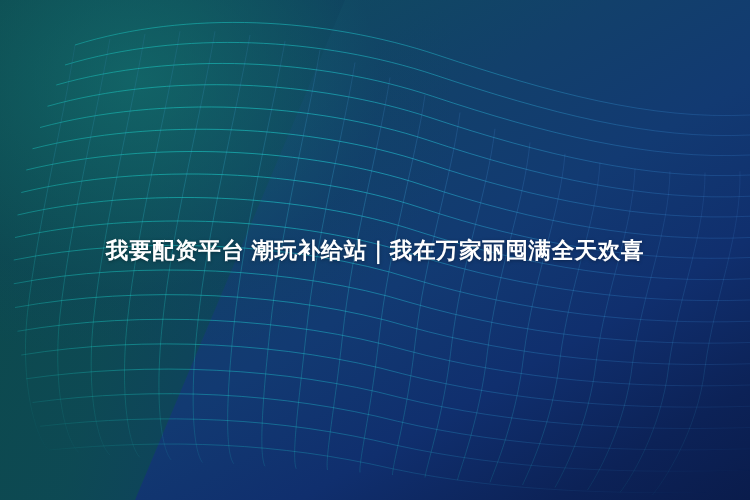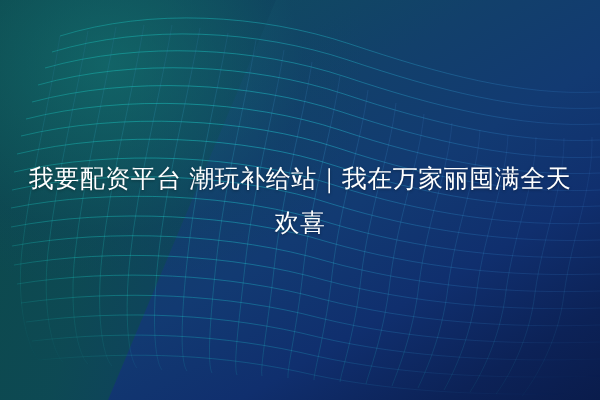--- a/index.html
+++ b/index.html
@@ -52,23 +52,23 @@
     display: flex;
     flex-direction: column;
     align-items: center;
     justify-content: center;
     padding: 0 18px;
     box-sizing: border-box;
     text-align: center;
   }
   #caption-text {
     color: #ffffff;
-    font-size: 25px;
+    font-size: 18px;
     line-height: 44px;
-    font-weight: normal;
+    font-weight: bold;
     letter-spacing: 0.5px;
     max-width: 560px;
     text-shadow: 0 1px 3px rgba(0,0,0,0.35);
   }
 </style>
 </head>
 <body>
 
 <div id="canvas">
 

